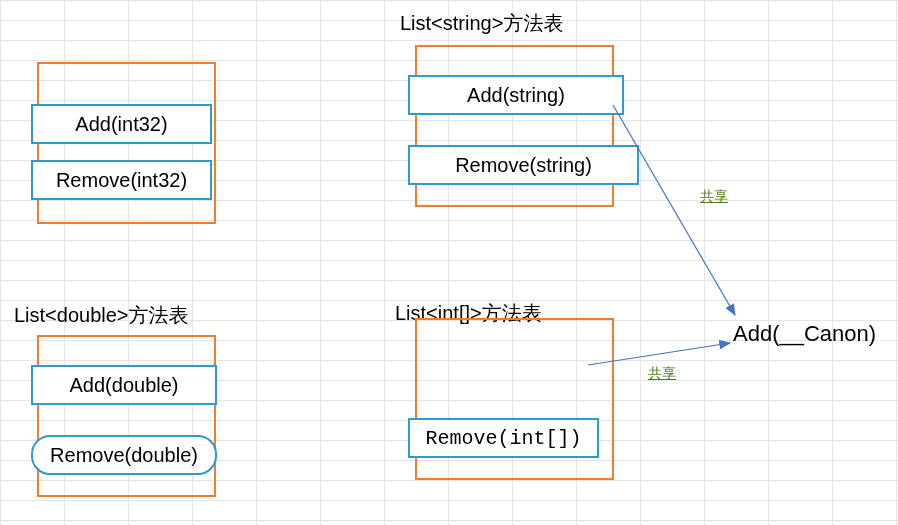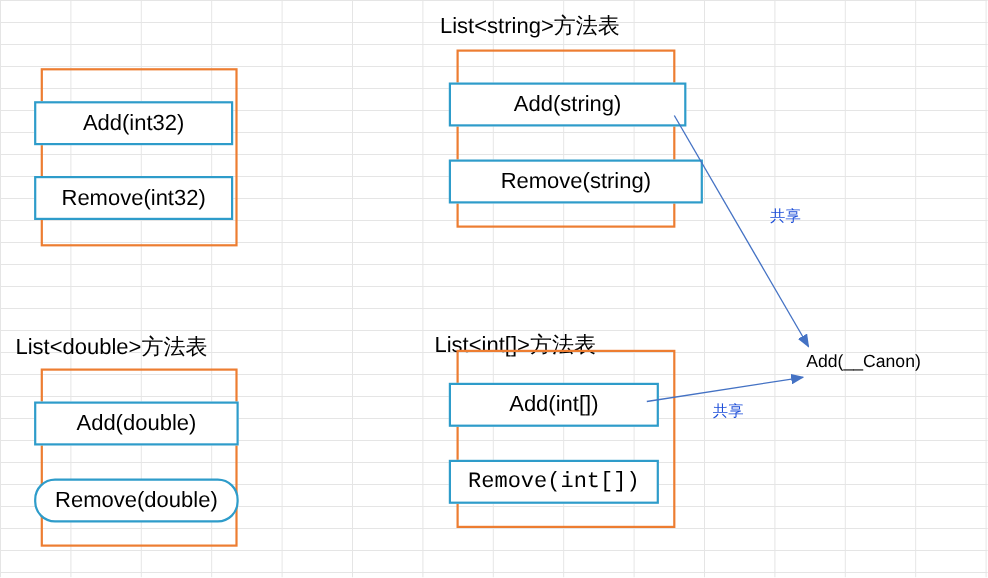--- a/index.html
+++ b/index.html
@@ -47,62 +47,62 @@
     color: #000;
     display: flex;
     align-items: center;
     justify-content: center;
     white-space: nowrap;
     padding: 0 6px;
   }
   .label {
     position: absolute;
     font-size: 14px;
-    color: #1d4ed8;
+    color: #4d7c0f;
     white-space: nowrap;
+    text-decoration: underline;
   }
   .target {
     position: absolute;
-    font-size: 16px;
+    font-size: 22px;
     color: #000;
     white-space: nowrap;
   }
   svg.arrows {
     position: absolute;
     inset: 0;
     width: 898px;
     height: 525px;
     pointer-events: none;
     z-index: 1;
   }
 </style>
 </head>
 <body>
 
 <div class="grid-bg"></div>
 
 <div class="diagram">
 
   <div class="box" style="left:37px; top:62px; width:175px; height:158px;"></div>
-  <div class="method" style="left:31px; top:92px; width:165px; height:36px;">Add(int32)</div>
+  <div class="method" style="left:31px; top:104px; width:165px; height:36px;">Add(int32)</div>
   <div class="method" style="left:31px; top:160px; width:165px; height:36px;">Remove(int32)</div>
 
   <div class="title" style="left:14px; top:302px;">List&lt;double&gt;方法表</div>
   <div class="box" style="left:37px; top:335px; width:175px; height:158px;"></div>
   <div class="method" style="left:31px; top:365px; width:170px; height:36px;text-align:right;">Add(double)</div>
   <div class="method" style="left:31px; top:435px; width:170px; height:36px;border-radius:19px;">Remove(double)</div>
 
   <div class="title" style="left:400px; top:10px;text-align:center;">List&lt;string&gt;方法表</div>
   <div class="box" style="left:415px; top:45px; width:195px; height:158px;"></div>
   <div class="method" style="left:408px; top:75px; width:200px; height:36px;">Add(string)</div>
   <div class="method" style="left:408px; top:145px; width:215px; height:36px;">Remove(string)</div>
 
   <div class="title" style="left:395px; top:300px;">List&lt;int[]&gt;方法表</div>
   <div class="box" style="left:415px; top:318px; width:195px; height:158px;"></div>
-  <div class="method" style="left:408px; top:348px; width:175px; height:36px;">Add(int[])</div>
   <div class="method" style="left:408px; top:418px; width:175px; height:36px;font-family:Liberation Mono, monospace;">Remove(int[])</div>
 
   <div class="label" style="left:700px; top:188px;">共享</div>
   <div class="label" style="left:648px; top:365px;">共享</div>
 
   <div class="target" style="left:733px; top:321px;">Add(__Canon)</div>
 
   <svg class="arrows">
     <defs>
       <marker id="arrowhead" markerWidth="10" markerHeight="8" refX="9" refY="4" orient="auto">

